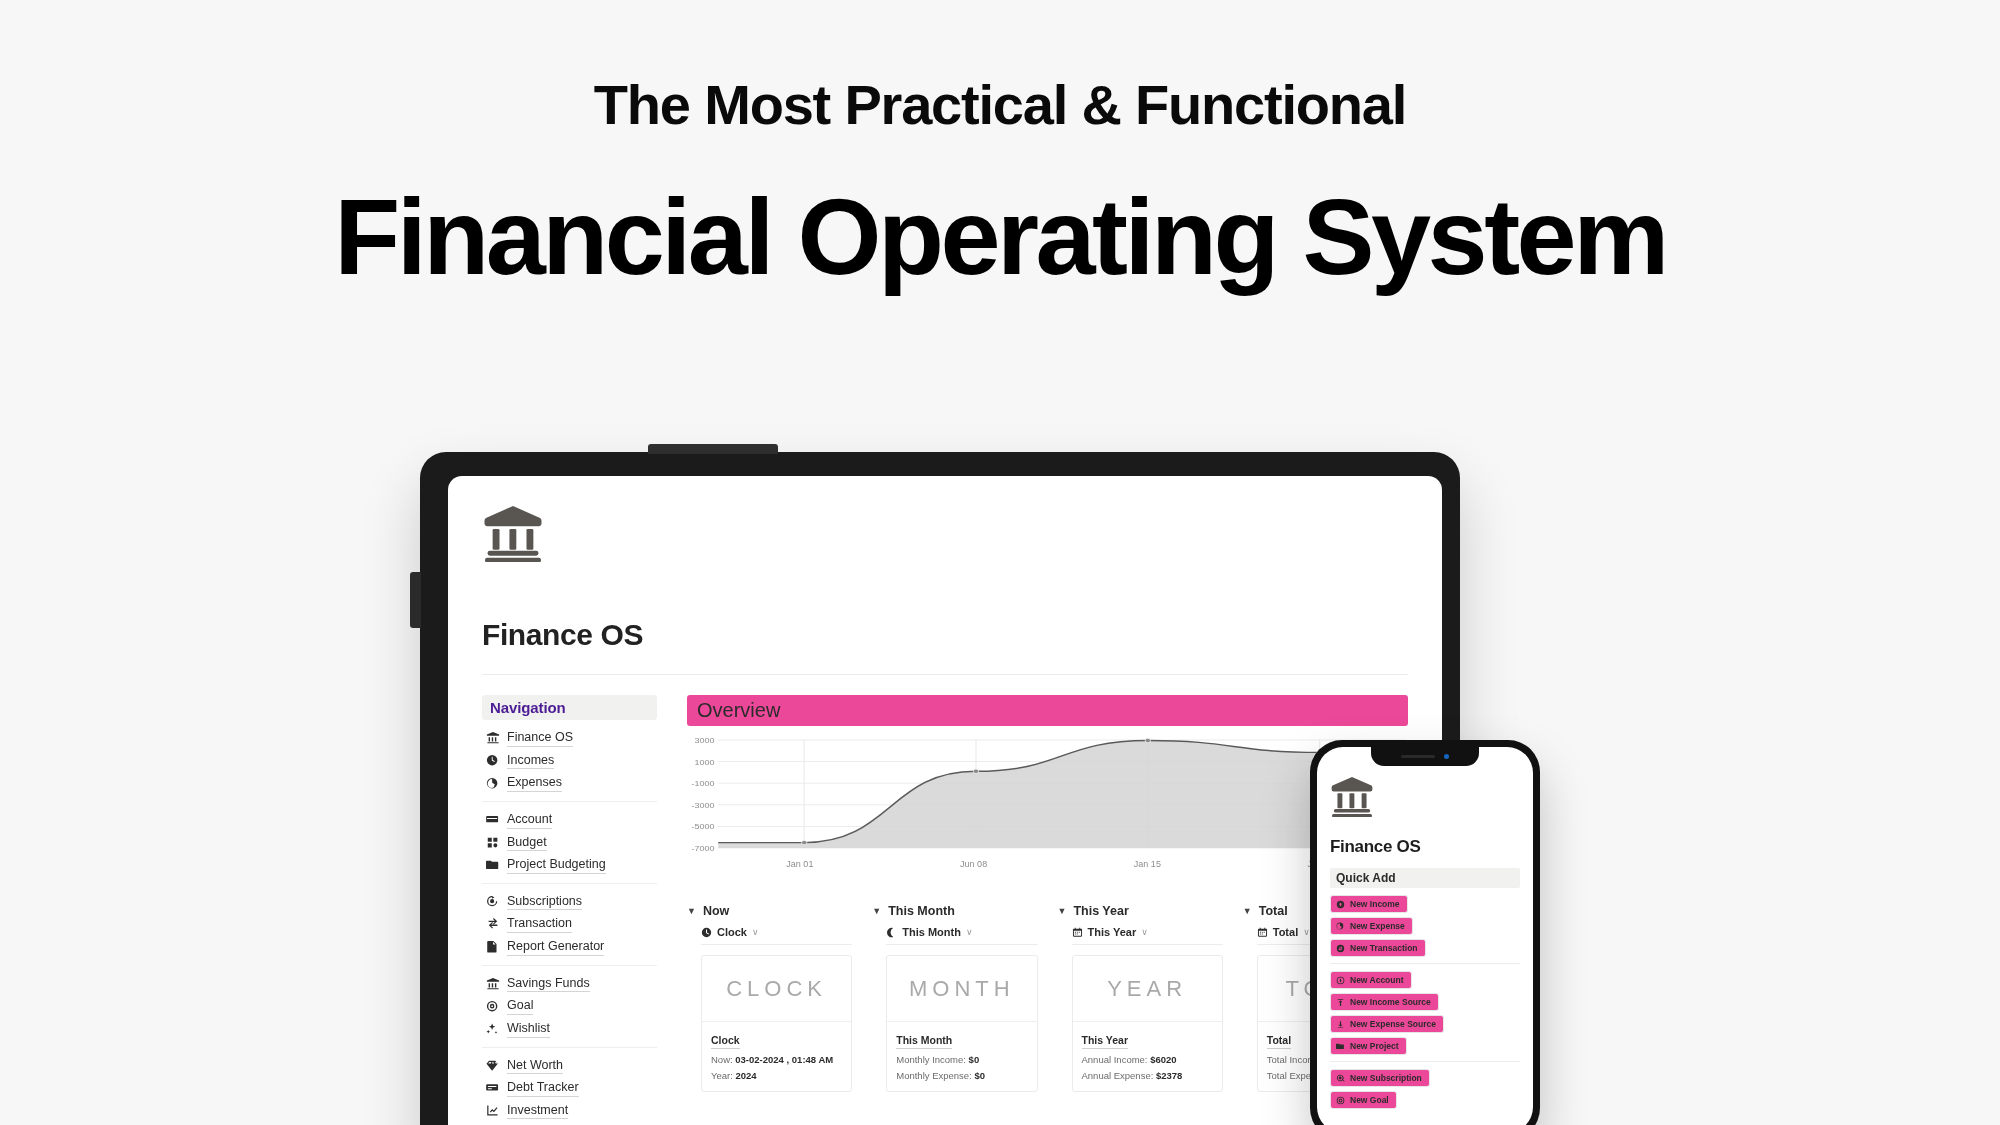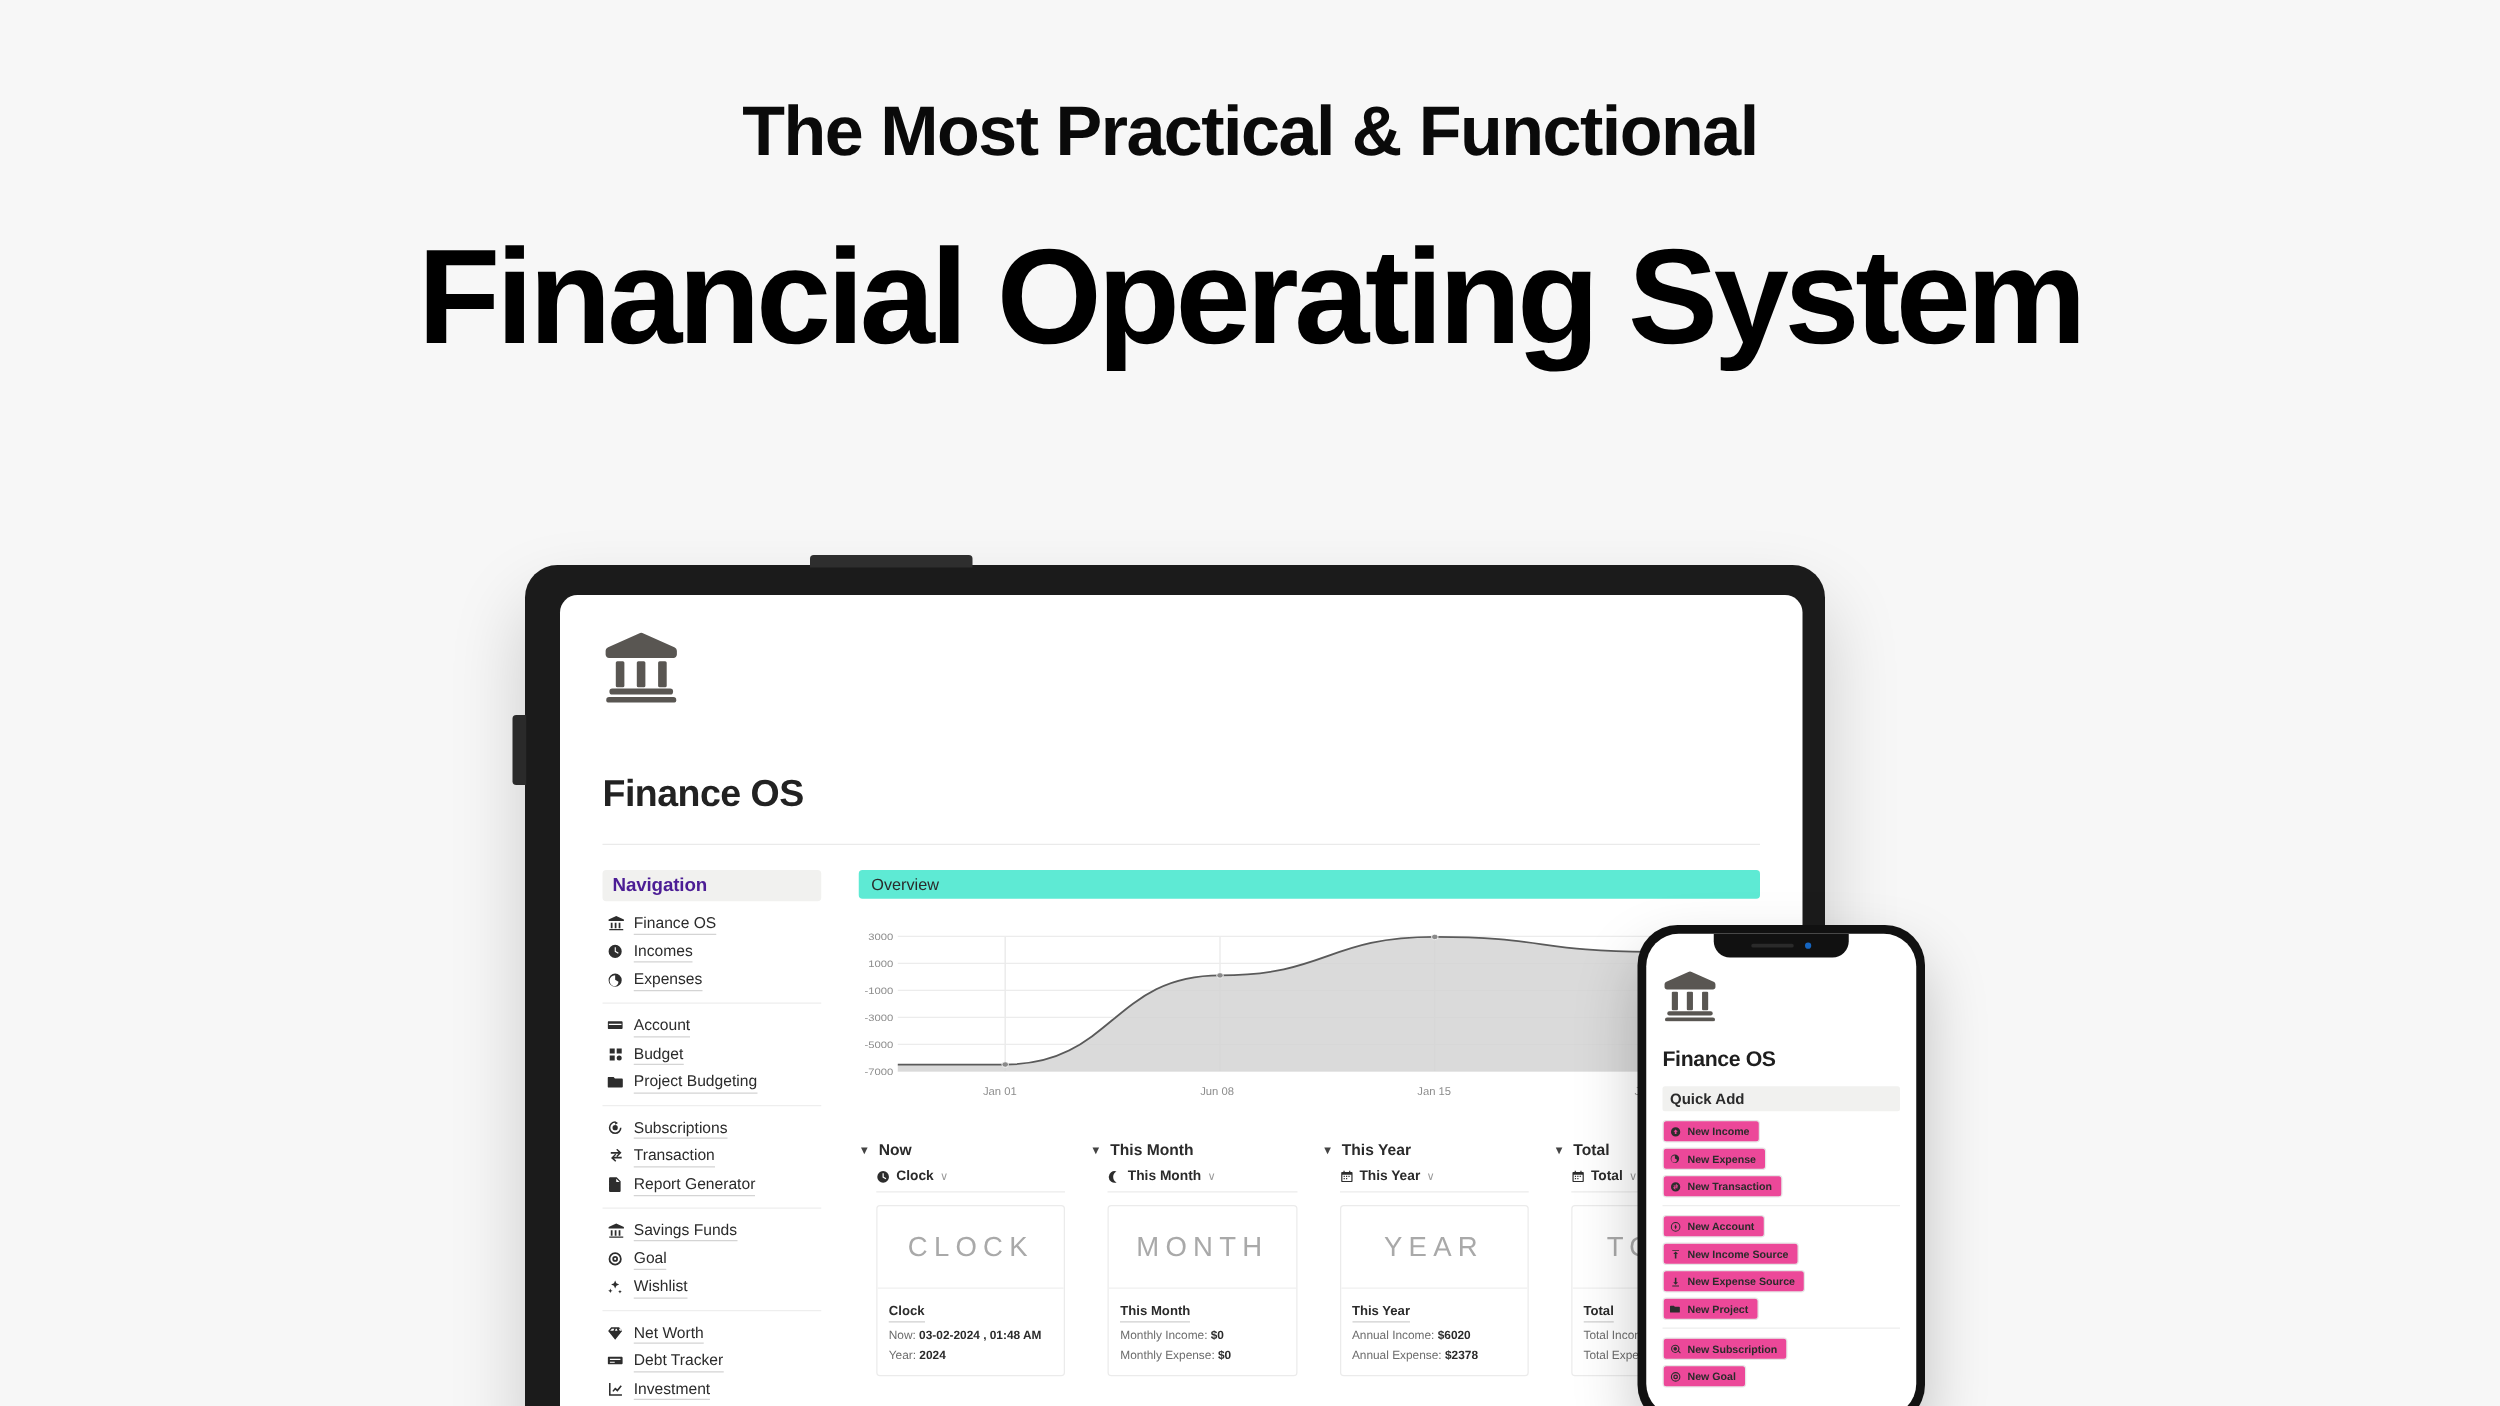--- a/index.html
+++ b/index.html
@@ -68,25 +68,25 @@
     padding: 3px 2px 3px 4px; cursor: pointer;
   }
   .nav-item .ic { width: 14px; height: 14px; flex: none; color: #2d2d2d; }
   .nav-item .tx {
     font-size: 12.5px; color: #2b2b2b;
     border-bottom: 1px solid #d4d4d4; line-height: 1.25;
   }
 
   
   .ov-head {
-    background: #5eead4; color: #2b2b2b;
-    font-size: 13px; font-weight: 500;
+    background: #ec4899; color: #2b2b2b;
+    font-size: 20px; font-weight: 500;
     padding: 4px 10px; border-radius: 3px;
   }
-  .chart-wrap { position: relative; margin-top: 24px; height: 122px; text-decoration: underline; }
+  .chart-wrap { position: relative; margin-top: 8px; height: 122px; text-decoration: underline; }
   .chart-svg { display: block; width: 100%; height: 122px; }
   .x-labels {
     display: flex; font-size: 9px; color: #8d8d8d; margin-top: 3px;
     padding-left: 26px;
     justify-content: flex-end;
   }
   .x-labels span { flex: 1; text-align: center; }
   .powered {
     display: flex; align-items: center; justify-content: flex-end; gap: 4px;
     font-size: 10px; color: #8a8a8a; margin-top: 5px; padding-right: 6px;

